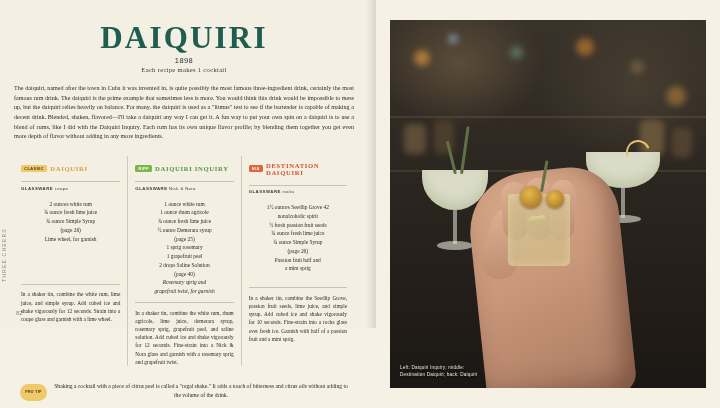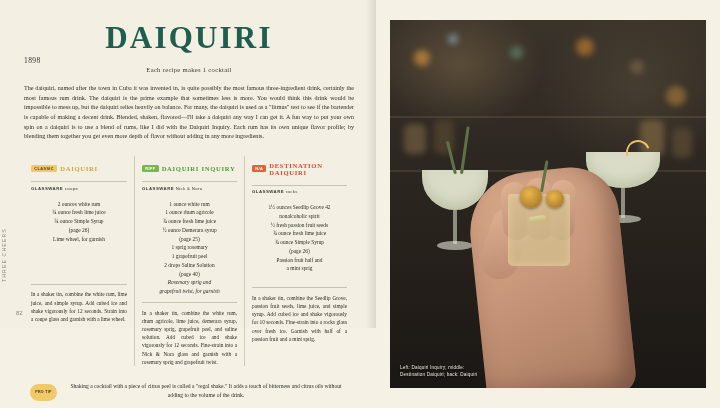--- a/index.html
+++ b/index.html
@@ -20,21 +20,21 @@
     background: #f5f1e4;
     display: flex;
   }
   
   .left-page {
     position: relative;
     width: 376px;
     height: 328px;
     background: #f3efe2;
     box-sizing: border-box;
-    padding: 18px 22px 10px 24px;
+    padding: 18px 22px 10px 14px;
   }
   .spine-shadow {
     position: absolute;
     top: 0; right: 0;
     width: 10px; height: 100%;
     background: linear-gradient(to right, rgba(0,0,0,0.0), rgba(0,0,0,0.10));
     pointer-events: none;
   }
   .side-tab {
     position: absolute;
@@ -58,21 +58,22 @@
     text-align: center;
     font-family: "Liberation Serif", serif;
     font-weight: bold;
     font-size: 31px;
     letter-spacing: 2.2px;
     color: #1f5e4f;
     margin: 4px 0 3px 0;
     line-height: 1;
   }
   .year {
-    font-family: Liberation Serif, serif;
+    text-align: center;
+    font-family: Liberation Sans, sans-serif;
     font-size: 7.5px;
     color: #2f2f2c;
     letter-spacing: 0.4px;
     margin-bottom: 1px;
   }
   .makes {
     text-align: center;
     font-family: "Liberation Serif", serif;
     font-size: 6.6px;
     color: #3a3a35;

